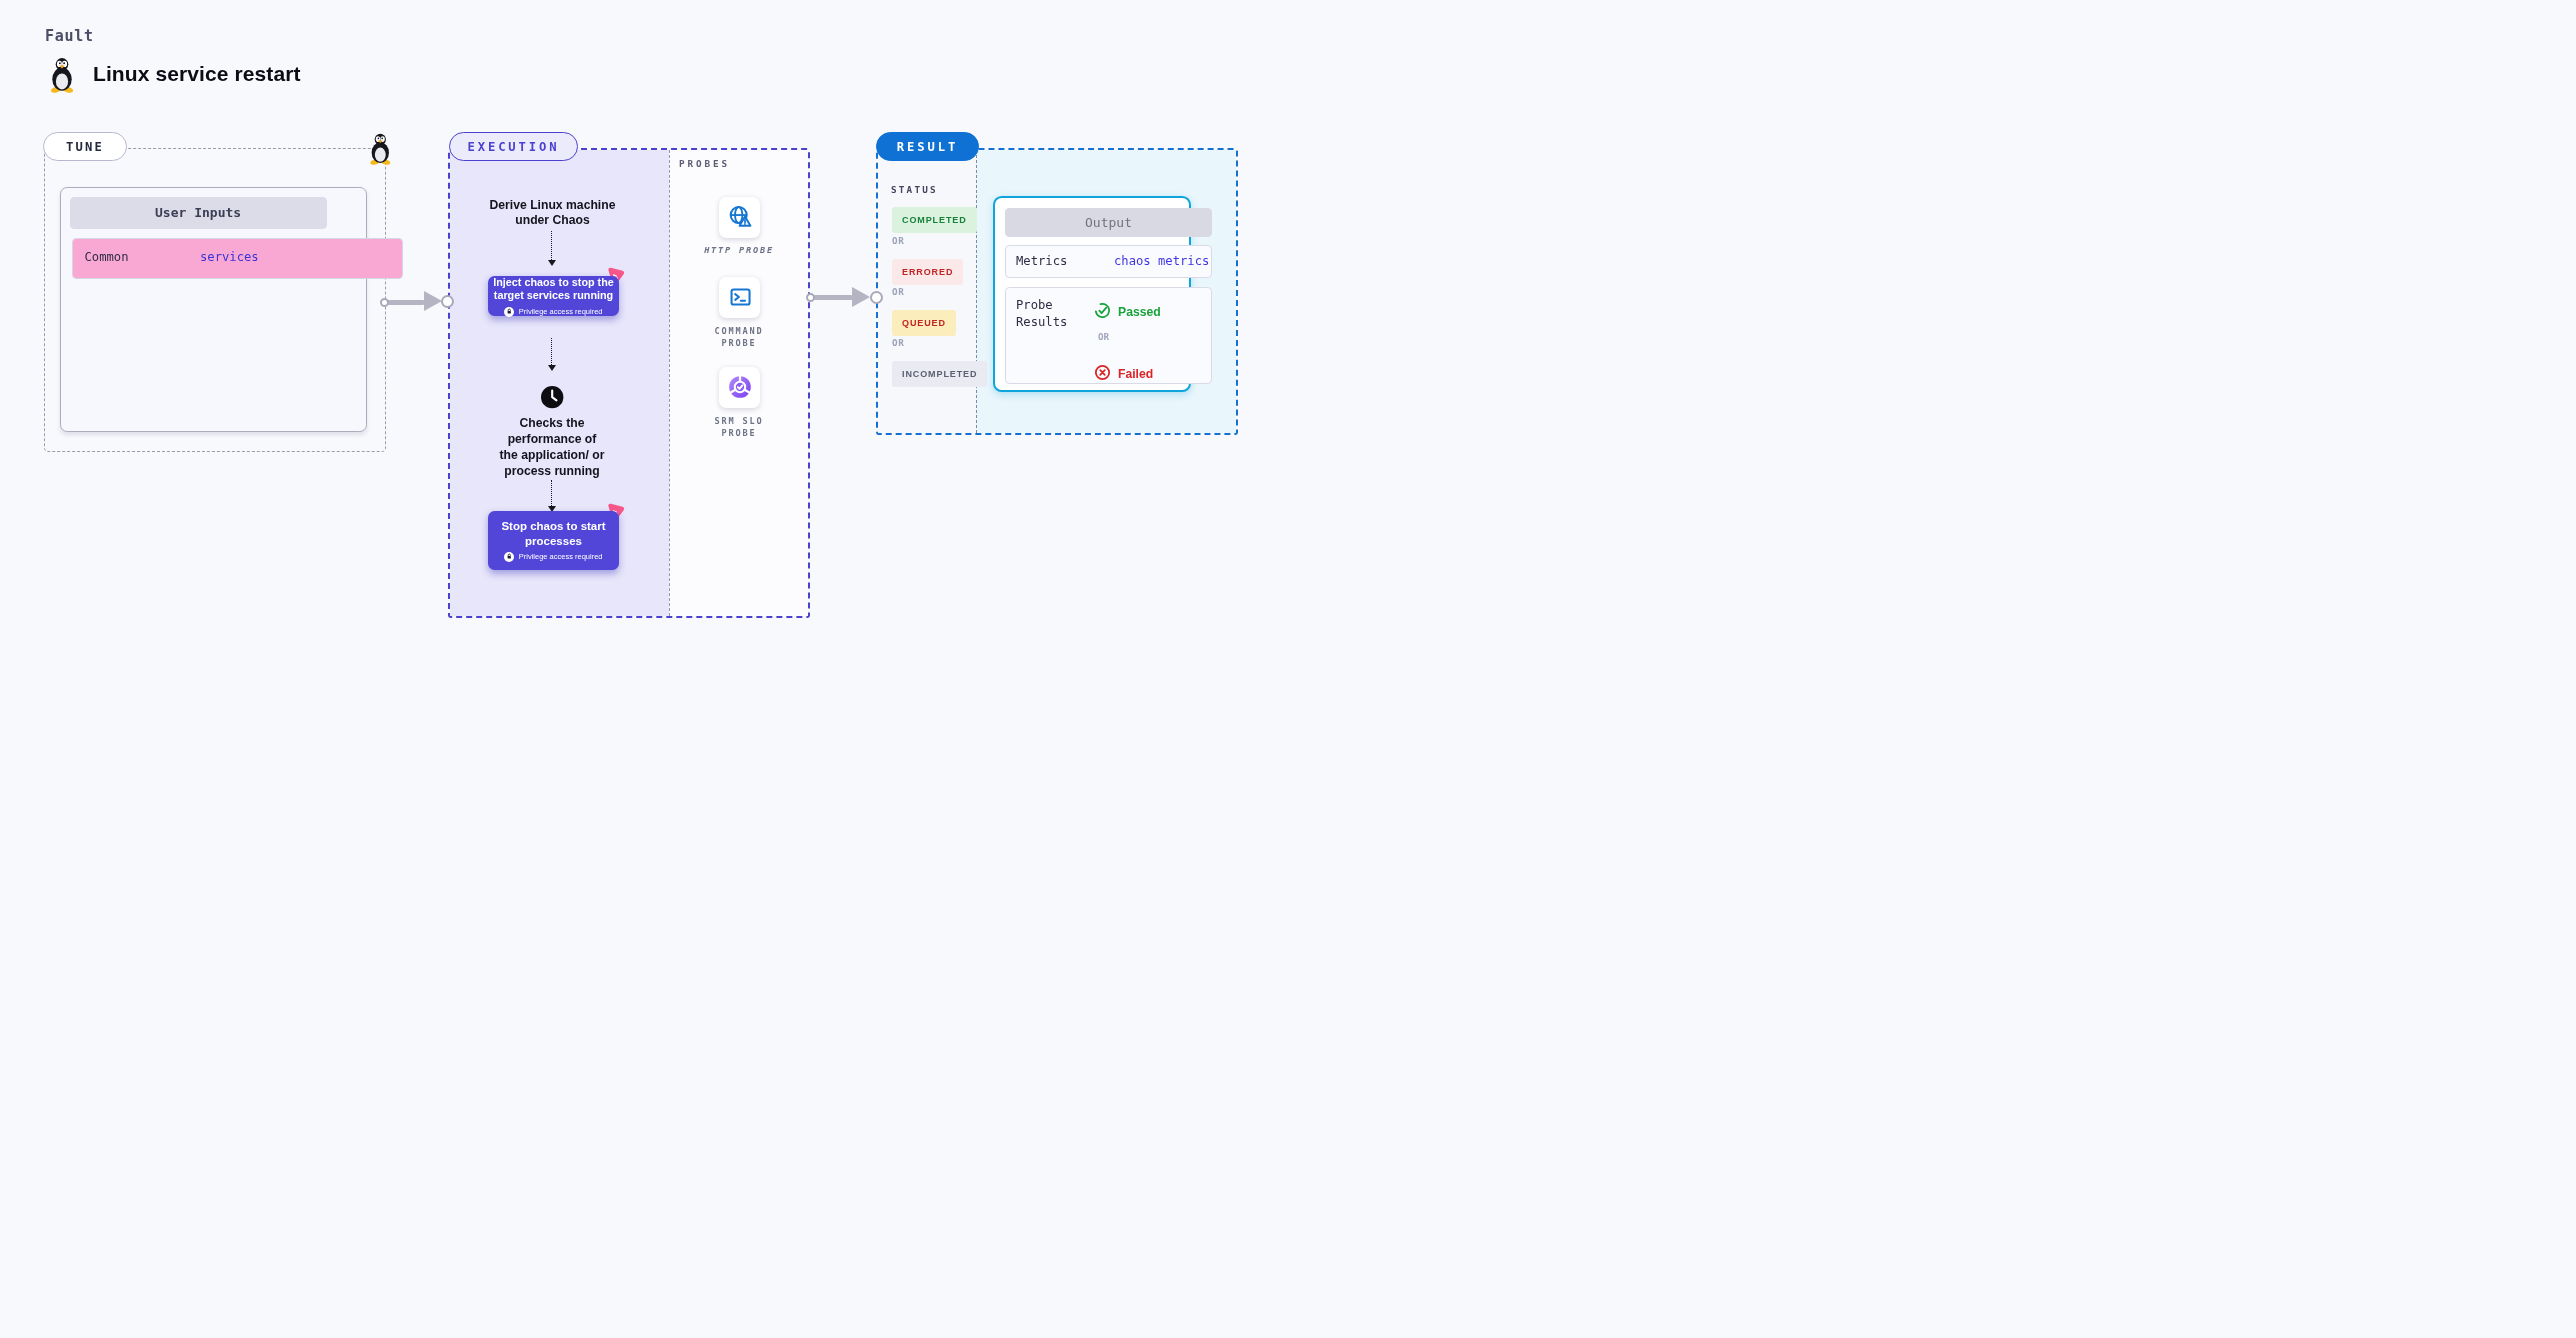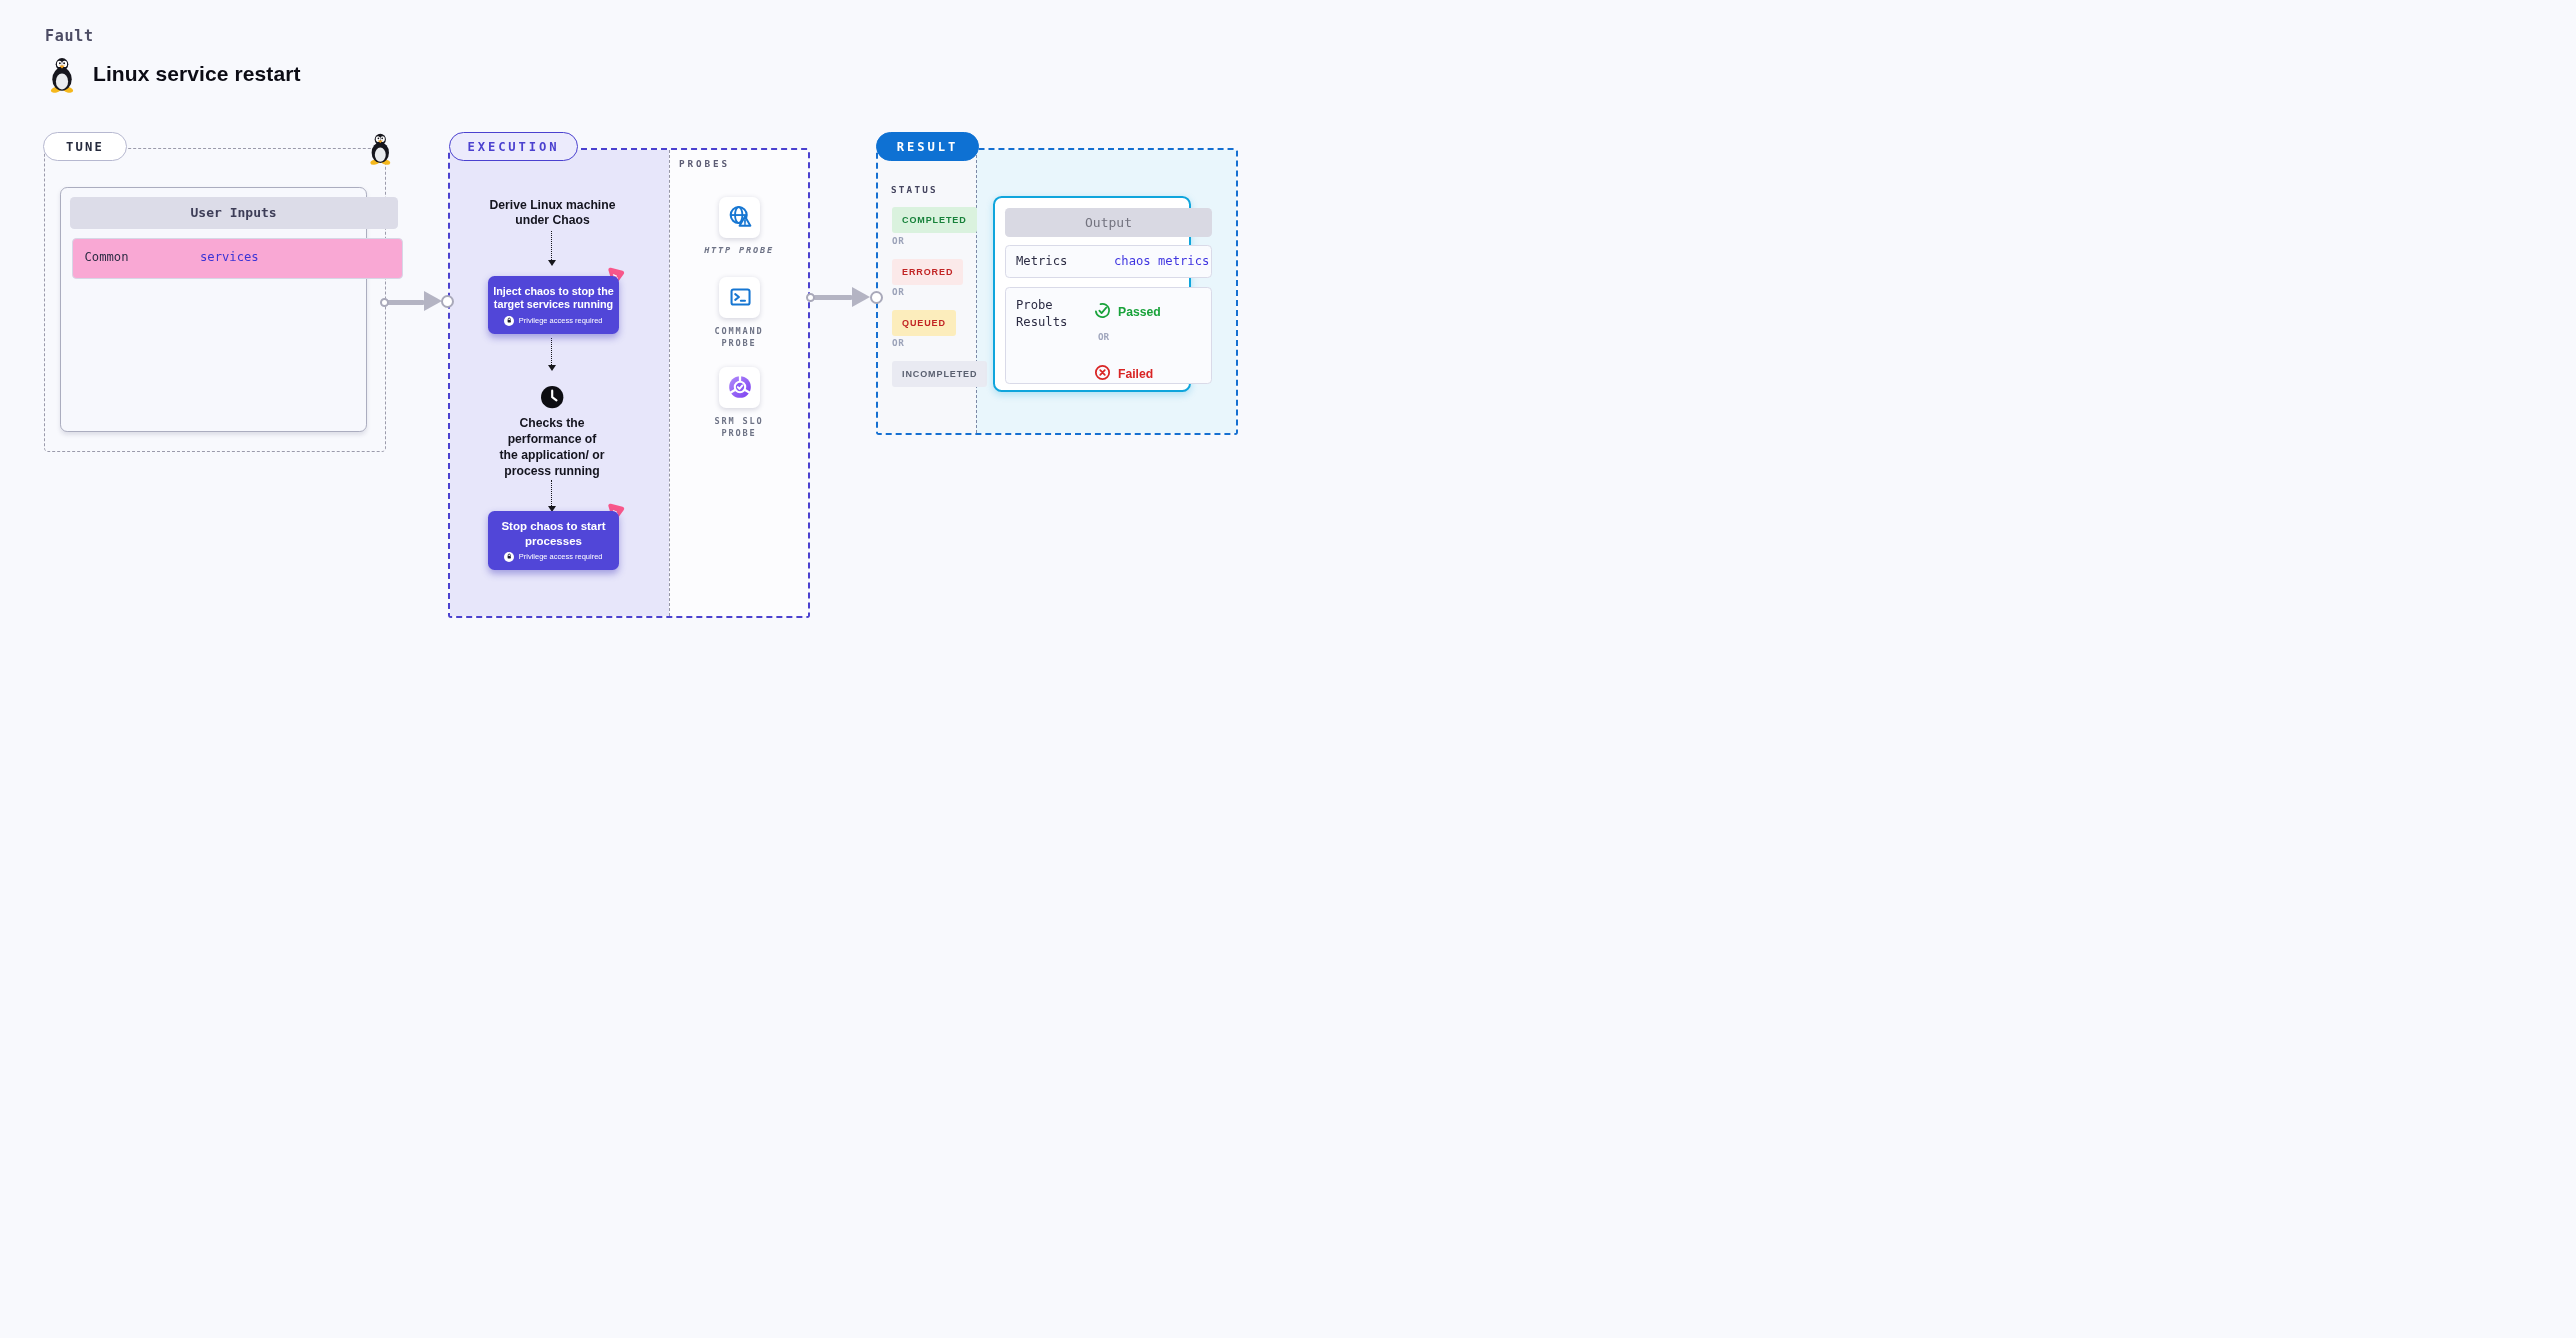--- a/index.html
+++ b/index.html
@@ -16,21 +16,21 @@
   .pill{height:27px;border-radius:15px;display:flex;align-items:center;justify-content:center;
         font-size:12.2px;font-weight:700;letter-spacing:2.2px;z-index:5;}
   .pill-tune{left:43px;top:132px;width:82px;background:#ffffff;border:1.4px solid #b6b8d0;color:#252a3d;}
   .pill-exec{left:449px;top:132px;width:127px;background:#ecebfc;border:1.8px solid #4b41cf;color:#4b41cf;letter-spacing:2.9px;}
   .pill-result{left:876px;top:132px;width:101px;background:#0e71d3;border:1.8px solid #0e71d3;color:#ffffff;letter-spacing:2.9px;}
 
   
   .tune-box{left:44px;top:148px;width:340px;height:302px;border:1.4px dashed #9b9bab;border-radius:4.3px;}
   .ui-card{left:60px;top:187px;width:305px;height:243px;background:#f7f8fd;border:1.4px solid #abadbf;border-radius:7.2px;
            box-shadow:0 2.2px 4.3px rgba(40,40,80,.12);}
-  .ui-header{left:8.6px;top:8.6px;width:328px;height:32px;background:#dcdce8;border-radius:4.3px;
+  .ui-header{left:8.6px;top:8.6px;width:257px;height:32px;background:#dcdce8;border-radius:4.3px;
              display:flex;align-items:center;justify-content:center;font-size:13px;font-weight:600;color:#3d3d57;}
   .ui-row{left:11px;width:285px;background:#f9a8d4;border:1.1px solid #d6d7e6;border-radius:4.3px;padding-left:44px;}
   .ui-row-label{position:absolute;left:11.5px;font-size:12.2px;color:#2c2c44;}
   .ui-val{font-size:12.2px;color:#3a34d6;}
 
   
   .garrow .shaft{position:absolute;height:5px;background:#b4b4c3;border-radius:2.2px;}
   .garrow .head{position:absolute;width:0;height:0;border-top:10.8px solid transparent;border-bottom:10.8px solid transparent;border-left:18.7px solid #b4b4c3;}
   .garrow .dot-s{position:absolute;width:9.3px;height:9.3px;border-radius:50%;background:#fff;border:2.2px solid #a9a9ba;box-sizing:border-box;z-index:6;}
   .garrow .dot-e{position:absolute;width:13px;height:13px;border-radius:50%;background:#fff;border:2.2px solid #a9a9ba;box-sizing:border-box;z-index:6;}
@@ -155,21 +155,21 @@
   <div class="abs dothead" style="left:548px;top:260px;"></div>
 
   <div class="abs pinkicon" style="left:605px;top:266px;">
     <svg width="20" height="20" viewBox="0 0 24 24">
       <polygon points="6.5,4.5 20.5,8 11.5,20.5" fill="#f8578a" stroke="#f8578a" stroke-width="5" stroke-linejoin="round"></polygon>
       <line x1="10.2" y1="10.6" x2="13.6" y2="12.2" stroke="#ffffff" stroke-width="1.6" stroke-linecap="round"></line>
       <line x1="9.2" y1="13.8" x2="10.8" y2="13" stroke="#ffffff" stroke-width="1.4" stroke-linecap="round"></line>
       <circle cx="14.6" cy="14.6" r="1" fill="#ffffff"></circle>
     </svg>
   </div>
-  <div class="abs chaos-node" style="left:488px;top:276px;height:58px;">
+  <div class="abs chaos-node" style="left:488px;top:276px;height:40px;">
     <div class="node-title" style="font-size:10.8px;line-height:13.7px;">Inject chaos to stop the
 target services running</div>
     <div class="priv">
       <span class="lockball">
         <svg width="6.5" height="6.5" viewBox="0 0 24 24">
           <path d="M8 11 V8 a4 4 0 0 1 8 0 v3" fill="none" stroke="#1b1b2e" stroke-width="3"></path>
           <rect x="6" y="11" width="12" height="9" rx="1.8" fill="#1b1b2e"></rect>
         </svg>
       </span>
       <span>Privilege access required</span>

